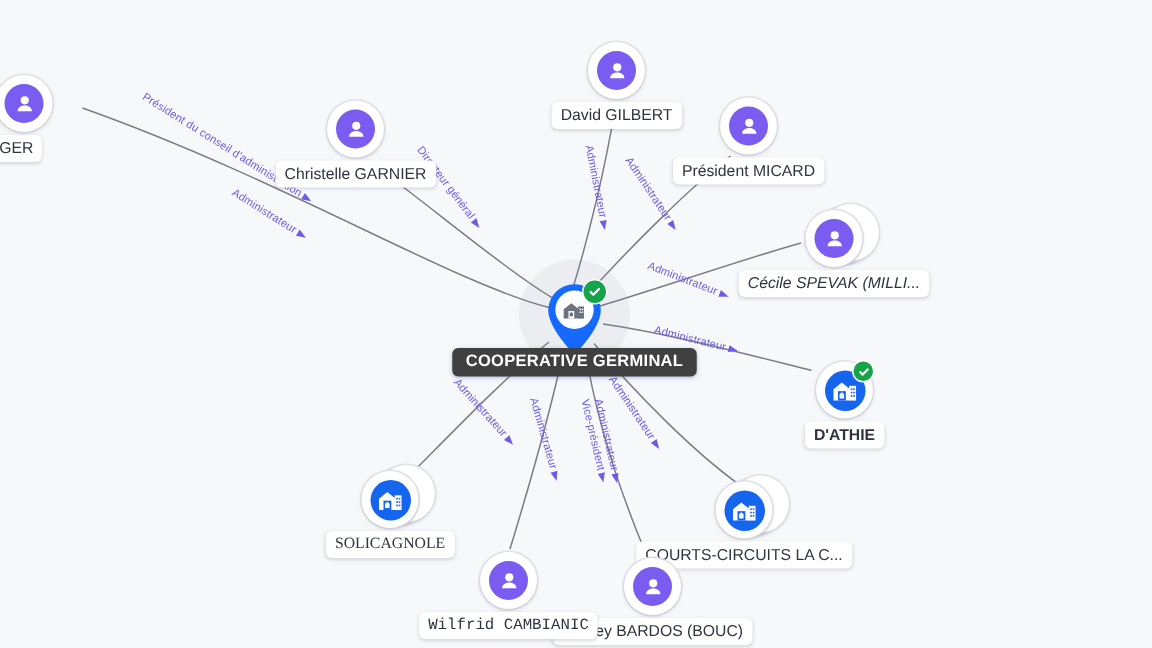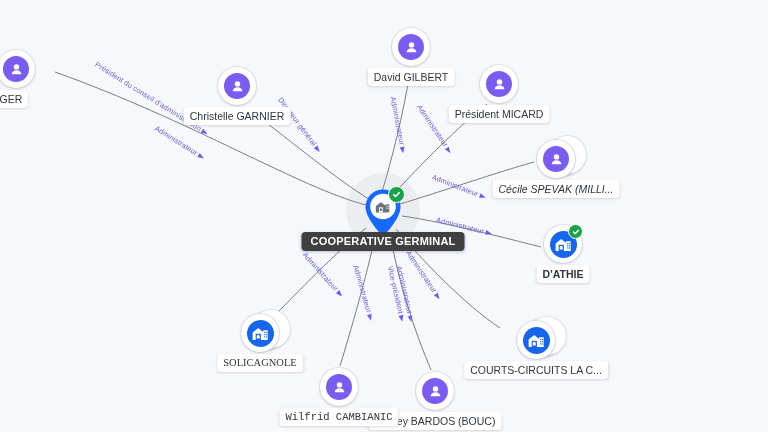--- a/index.html
+++ b/index.html
@@ -262,21 +262,21 @@
         <div class="node-disc">
           <div class="avatar-person">
             <svg width="15" height="15" viewBox="0 0 16 16">
               <circle cx="8" cy="5.2" r="2.9" fill="#ffffff"></circle>
               <path d="M8 8.9 C4.9 8.9 2.9 10.8 2.9 13 L13.1 13 C13.1 10.8 11.1 8.9 8 8.9 Z" fill="#ffffff"></path>
             </svg>
           </div>
         </div>
         <div class="node-label">Cécile SPEVAK (MILLI...</div>
       </div>
-      <div class="node" style="left: 563px; top: 244px; font-weight: bold;">
+      <div class="node" style="left: 563px; top: 260px; font-weight: bold;">
         <div class="node-disc">
           <div class="avatar-company">
             <svg width="17" height="17" viewBox="0 0 26 24">
               <path d="M1 22 L1 10.5 L9.5 3.5 L18 10.5 L18 22 Z" fill="#ffffff"></path>
               <rect x="17" y="7" width="7" height="15" fill="#ffffff"></rect>
               <rect x="18.6" y="9.6" width="1.7" height="1.7" fill="#1565ef"></rect>
               <rect x="21.1" y="9.6" width="1.7" height="1.7" fill="#1565ef"></rect>
               <rect x="18.6" y="13" width="1.7" height="1.7" fill="#1565ef"></rect>
               <rect x="21.1" y="13" width="1.7" height="1.7" fill="#1565ef"></rect>
               <rect x="18.6" y="16.4" width="1.7" height="1.7" fill="#1565ef"></rect>
@@ -286,21 +286,21 @@
             </svg>
           </div>
           <div class="verified-badge">
             <svg width="8" height="8" viewBox="0 0 12 12">
               <path d="M2.3 6.2 L4.7 8.6 L9.7 3.5" stroke="#ffffff" stroke-width="2.2" fill="none" stroke-linecap="round" stroke-linejoin="round"></path>
             </svg>
           </div>
         </div>
         <div class="node-label">D'ATHIE</div>
       </div>
-      <div class="node stacked" style="left: 536px; top: 340px;">
+      <div class="node stacked" style="left: 496px; top: 340px;">
         <div class="node-disc">
           <div class="avatar-company">
             <svg width="17" height="17" viewBox="0 0 26 24">
               <path d="M1 22 L1 10.5 L9.5 3.5 L18 10.5 L18 22 Z" fill="#ffffff"></path>
               <rect x="17" y="7" width="7" height="15" fill="#ffffff"></rect>
               <rect x="18.6" y="9.6" width="1.7" height="1.7" fill="#1565ef"></rect>
               <rect x="21.1" y="9.6" width="1.7" height="1.7" fill="#1565ef"></rect>
               <rect x="18.6" y="13" width="1.7" height="1.7" fill="#1565ef"></rect>
               <rect x="21.1" y="13" width="1.7" height="1.7" fill="#1565ef"></rect>
               <rect x="18.6" y="16.4" width="1.7" height="1.7" fill="#1565ef"></rect>

